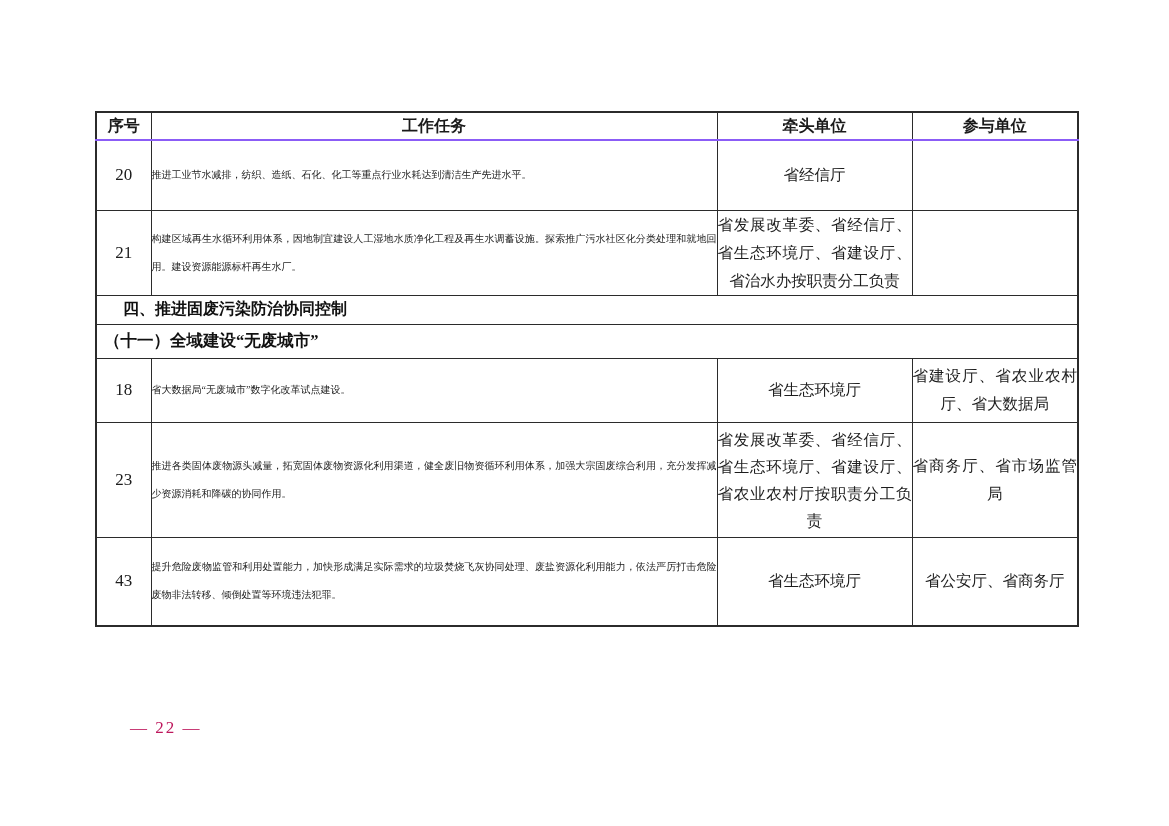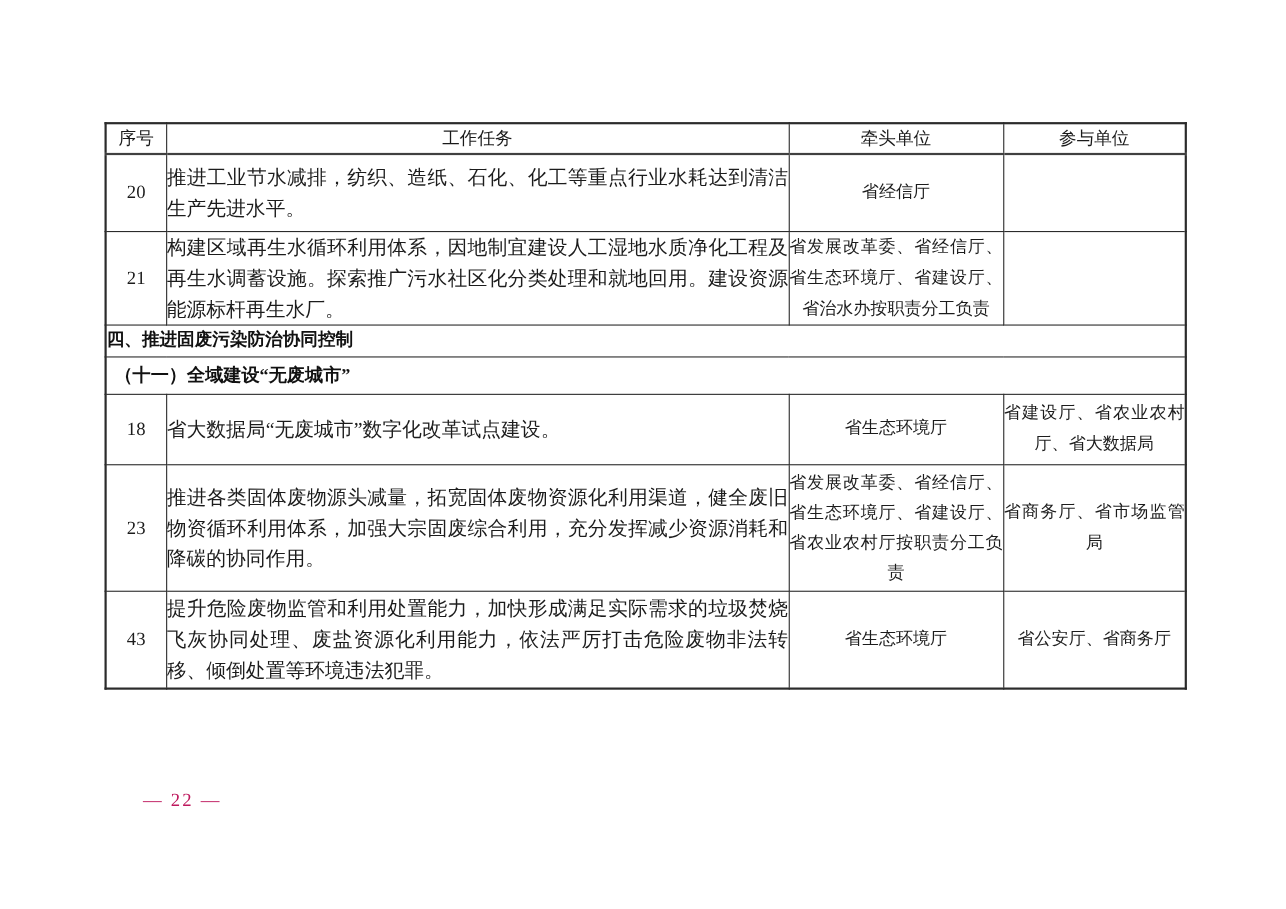--- a/index.html
+++ b/index.html
@@ -26,48 +26,49 @@
     border: 2px solid #2b2b2b;
   }
   table.doc-table td, table.doc-table th {
     border: 1px solid #2b2b2b;
     padding: 0;
     vertical-align: middle;
     font-weight: normal;
     overflow: hidden;
   }
   tr.header-row th {
-    border-bottom: 2px solid #404040;
+    border-bottom: 2px solid #8b5cf6;
     font-family: "Liberation Sans", "DejaVu Sans", sans-serif;
-    font-weight: normal;
+    font-weight: bold;
     font-size: 16px;
     text-align: center;
     color: #1a1a1a;
   }
   td.num-cell {
     text-align: center;
     font-size: 17px;
   }
   td.task-cell {
-    font-size: 18px;
+    font-size: 10px;
     line-height: 28px;
     text-align: justify;
     padding: 4px 7px 4px 7px;
   }
   td.unit-cell {
     font-size: 15.5px;
     line-height: 28px;
     text-align: justify;
     text-align-last: center;
     padding: 3px 5px;
   }
   tr.section-row td {
     font-family: "Liberation Sans", "DejaVu Sans", sans-serif;
     font-weight: bold;
     font-size: 16px;
+    padding-left: 26px;
     color: #111111;
   }
   tr.subsection-row td {
     font-family: "Liberation Serif", "DejaVu Serif", serif;
     font-weight: bold;
     font-size: 16.5px;
     padding-left: 7px;
     color: #111111;
     margin-left: 22px;
   }

